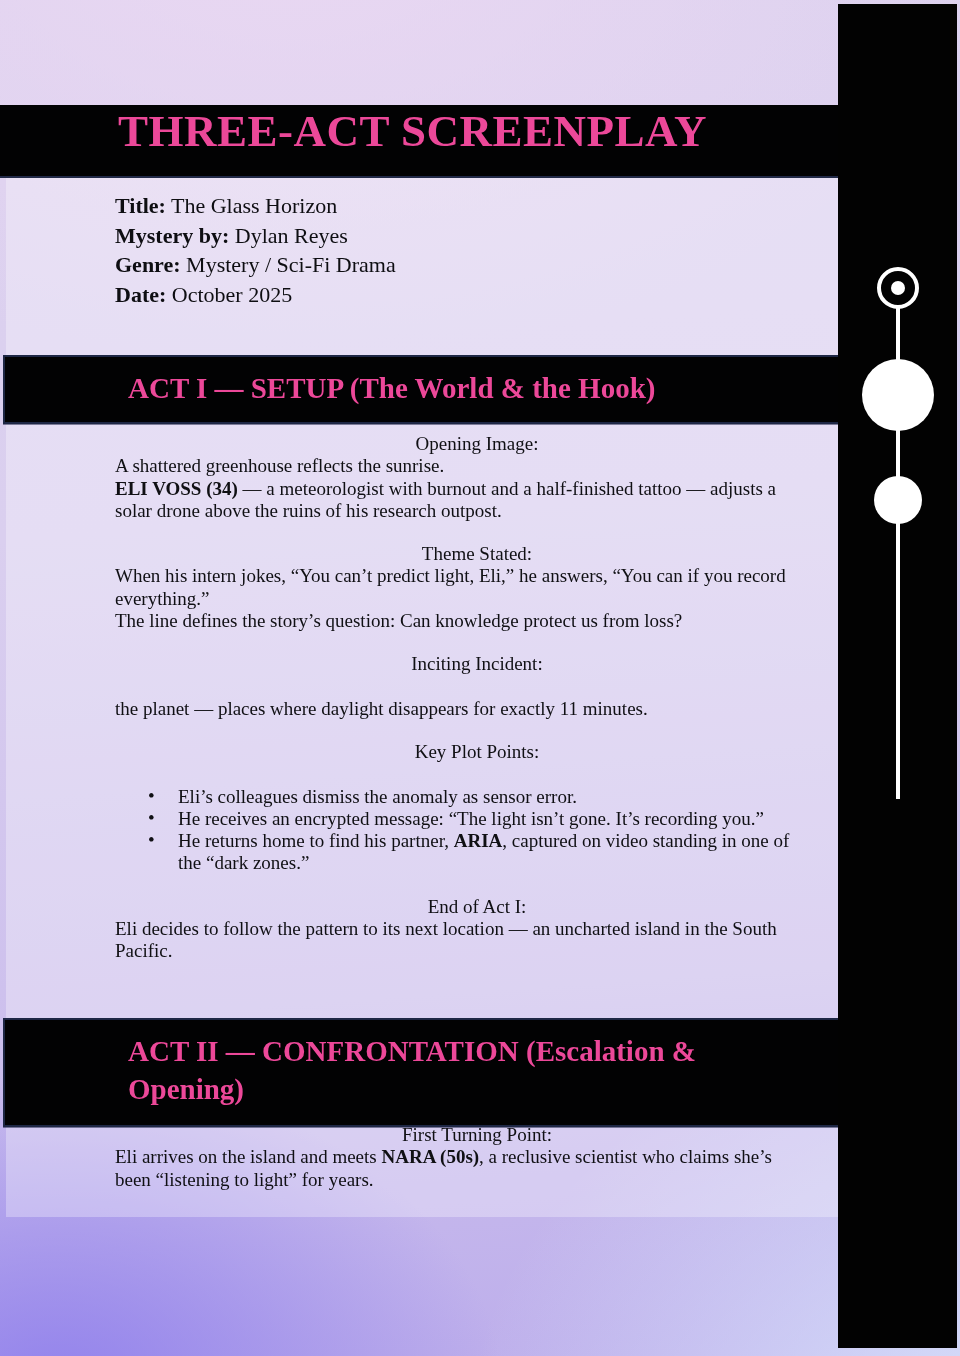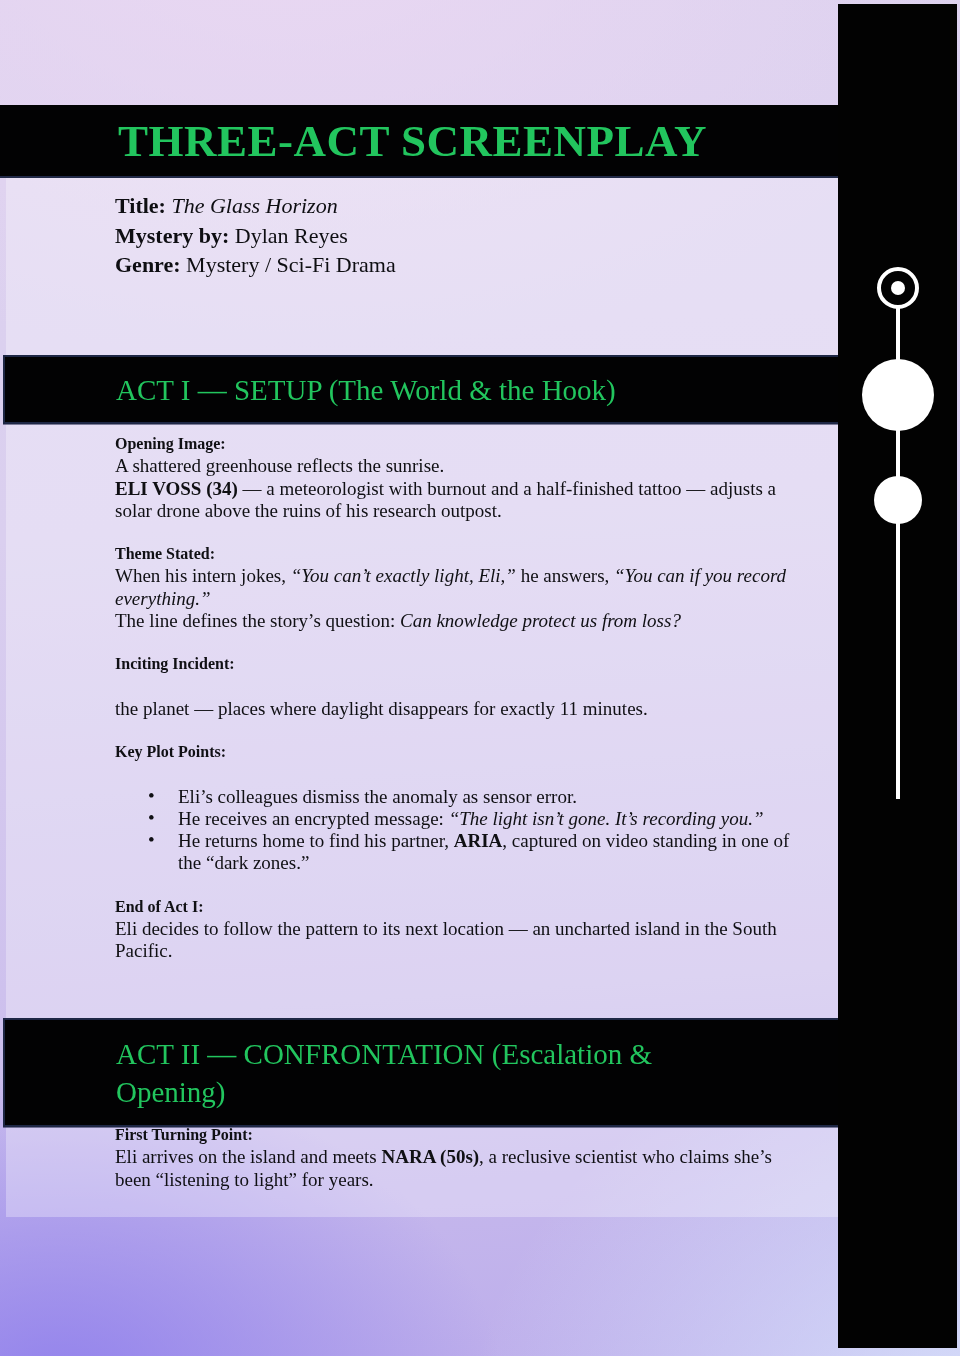--- a/index.html
+++ b/index.html
@@ -10,40 +10,40 @@
       radial-gradient(720px 520px at 6% 103%, rgba(140,124,236,0.90) 0%, rgba(140,124,236,0) 62%),
       radial-gradient(950px 750px at 106% 106%, rgba(218,230,252,0.95) 0%, rgba(218,230,252,0) 58%),
       radial-gradient(1000px 620px at 30% -6%, rgba(236,217,243,0.85) 0%, rgba(236,217,243,0) 72%),
       linear-gradient(176deg,#ddd2ef 0%,#dacfef 38%,#cdc0ed 72%,#bcadeb 100%);
   }
   .content-panel{
     position:absolute;left:6px;top:105px;width:832px;height:1112px;
     background:rgba(255,255,255,0.30);
   }
   .band{
-    position:absolute;background:#020203;color:#22c55e;
-    box-sizing:border-box;display:flex;align-items:center;
+    position:absolute;background:#020203;color:#ec4899;
+    box-sizing:border-box;display:flex;align-items:flex-start;
   }
   .title-band{left:0;top:105px;width:838px;height:73px;border-bottom:2px solid #222a48;}
   .title-band h1{
     margin:0;padding-left:118px;font-size:45px;font-weight:bold;letter-spacing:0.5px;
   }
   .act-band{border:2px solid #1e2745;box-shadow:0 1px 0 rgba(20,25,60,0.5);}
   .act1-band{left:3px;top:355px;width:841px;height:69px;}
   .act2-band{left:3px;top:1018px;width:842px;height:109px;}
-  .act-band h2{margin:0;padding-left:111px;font-size:29px;font-weight:normal;line-height:38px;}
+  .act-band h2{margin:12px;padding-left:111px;font-size:29px;font-weight:bold;line-height:38px;}
   .meta{position:absolute;left:115px;top:191px;font-size:22px;line-height:29.6px;color:#0e0e12;}
   .body-copy{position:absolute;color:#101014;font-size:19px;line-height:22.3px;width:724px;}
   .act1-copy{left:115px;top:433px;}
   .act2-copy{left:115px;top:1124px;}
   .section{margin:0 0 21px 0;}
-  .section h3{margin:0;font-size:16px;font-weight:bold;line-height:22.3px;}
+  .section h3{margin:0;font-size:19px;font-weight:normal;line-height:22.3px;text-align:center;}
   .section p{margin:0;}
   .b{font-weight:bold;}
-  .i{font-style:italic;}
+  .i{}
   ul.plot-points{list-style:none;margin:22px 0 0 0;padding:0;}
   ul.plot-points li{position:relative;padding-left:63px;}
   ul.plot-points li::before{content:"\2022";position:absolute;left:33px;top:-1px;font-size:19px;}
   .sidebar{
     position:absolute;left:838px;top:4px;width:119px;height:1344px;background:#020202;
   }
   .sidebar svg{display:block;}
 </style>
 </head>
 <body>
@@ -51,37 +51,38 @@
 <div class="content-panel"></div>
 
 <div class="band title-band">
   <h1>THREE-ACT SCREENPLAY</h1>
 </div>
 
 <div class="meta">
   <div><span class="b">Title:</span><span> </span><span class="i">The Glass Horizon</span></div>
   <div><span class="b">Mystery by:</span><span> Dylan Reyes</span></div>
   <div><span class="b">Genre:</span><span> Mystery / Sci-Fi Drama</span></div>
+  <div><span class="b">Date:</span><span> October 2025</span></div>
 </div>
 
 <div class="band act-band act1-band">
   <h2>ACT I — SETUP (The World &amp; the Hook)</h2>
 </div>
 
 <div class="body-copy act1-copy">
 
   <div class="section">
     <h3>Opening Image:</h3>
     <p><span>A shattered greenhouse reflects the sunrise.</span></p>
     <p><span class="b">ELI VOSS (34)</span><span> — a meteorologist with burnout and a half-finished tattoo — adjusts a</span><br><span>solar drone above the ruins of his research outpost.</span></p>
   </div>
 
   <div class="section">
     <h3>Theme Stated:</h3>
-    <p><span>When his intern jokes, </span><span class="i">“You can’t exactly light, Eli,”</span><span> he answers, </span><span class="i">“You can if you record</span><br><span class="i">everything.”</span></p>
+    <p><span>When his intern jokes, </span><span class="i">“You can’t predict light, Eli,”</span><span> he answers, </span><span class="i">“You can if you record</span><br><span class="i">everything.”</span></p>
     <p><span>The line defines the story’s question: </span><span class="i">Can knowledge protect us from loss?</span></p>
   </div>
 
   <div class="section">
     <h3>Inciting Incident:</h3>
     <p><br><span>the planet — places where daylight disappears for exactly 11 minutes.</span></p>
   </div>
 
   <div class="section">
     <h3>Key Plot Points:</h3>

